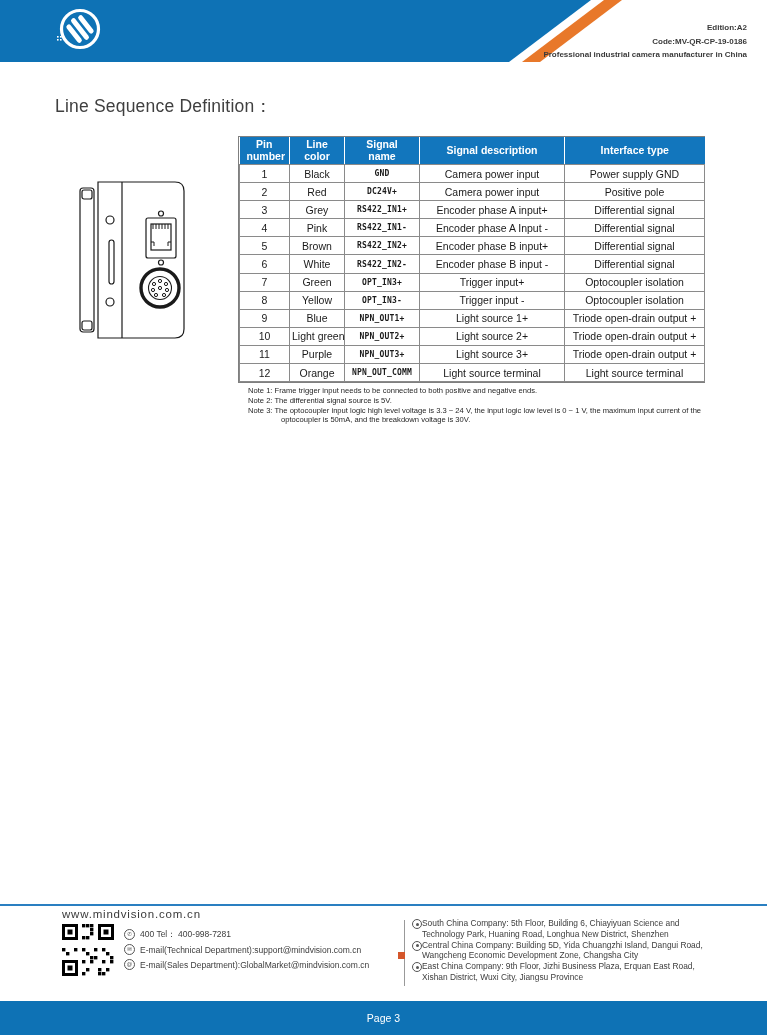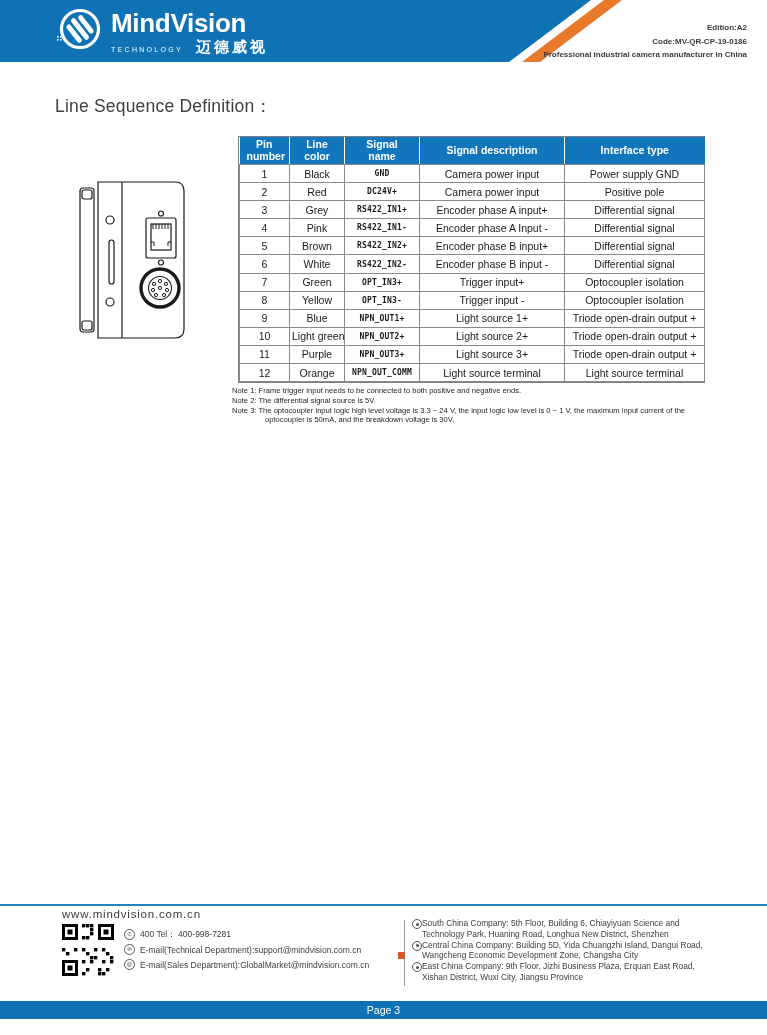--- a/index.html
+++ b/index.html
@@ -26,40 +26,40 @@
   .table-wrap{position:absolute;left:238px;top:136px;width:465px;border:1px solid #7f7f7f;}
   table{width:100%;border-collapse:collapse;table-layout:fixed;}
   th{background:#1276bd;color:#fff;font-size:10.5px;font-weight:bold;height:25px;line-height:11.5px;
      border-left:1px solid #ffffff;border-bottom:1px solid #8a8a8a;padding:1px 7px;}
   th:first-child{border-left:none;}
   td{border:1px solid #8a8a8a;font-size:10.5px;color:#1a1a1a;text-align:center;height:17.1px;padding:0 2px;
      white-space:nowrap;overflow:hidden;}
   td.mono{font-family:"DejaVu Sans Mono",monospace;font-size:8px;font-weight:bold;letter-spacing:0.2px;margin-left:8px;}
 
   
-  .notes{position:absolute;left:232px;top:386px;width:470px;font-size:7.6px;color:#1f1f1f;line-height:9.8px;}
+  .notes{position:absolute;left:248px;top:386px;width:470px;font-size:7.6px;color:#1f1f1f;line-height:9.8px;}
   .note{padding-left:33px;text-indent:-33px;}
 
   
   .website{position:absolute;left:62px;top:879px;font-size:11.5px;letter-spacing:0.8px;color:#3a3a3a;margin-top:29px;}
   .footer-rule{position:absolute;left:0;top:904px;width:767px;height:2px;background:#2a7fc1;}
   .qr{position:absolute;left:62px;top:924px;}
   .contacts{position:absolute;left:124px;top:927px;font-size:8.5px;color:#3d3d3d;}
   .contact-line{display:flex;align-items:center;gap:5px;height:15px;}
   .cicon{width:9px;height:9px;min-width:9px;border:1px solid #555;border-radius:50%;display:inline-flex;
          align-items:center;justify-content:center;font-size:5.5px;color:#555;line-height:1;}
   .vdivider{position:absolute;left:404px;top:920px;width:1px;height:66px;background:#999;}
   .odot{position:absolute;left:398px;top:952px;width:7px;height:7px;background:#d4562b;}
   .addresses{position:absolute;left:412px;top:918px;width:302px;font-size:8.4px;color:#3d3d3d;line-height:10.8px;}
   .addr{display:flex;align-items:flex-start;}
   .picon{width:8px;height:8px;min-width:8px;border:1px solid #555;border-radius:50%;position:relative;margin-top:1px;}
   .picon::after{content:"";position:absolute;left:2.5px;top:2.5px;width:3px;height:3px;border-radius:50%;background:#555;}
 
   
-  .page-bar{position:absolute;left:0;top:1001px;width:767px;height:18px;background:#0e72b5;color:#ffffff;
+  .page-bar{position:absolute;left:0;top:1001px;width:767px;height:34px;background:#0e72b5;color:#ffffff;
             display:flex;align-items:center;justify-content:center;font-size:10.5px;font-weight:500;}
 </style>
 </head>
 <body>
 
 <div class="page">
 
   <svg class="banner-svg" width="767" height="64">
     <polygon points="0,0 591,0 509,62 0,62" fill="#0e72b5"></polygon>
     <polygon points="604,0 622,0 540,62 522,62" fill="#e8782a"></polygon>
@@ -73,27 +73,20 @@
         <rect x="21.5" y="10" width="5" height="26" rx="2.5" fill="#ffffff"></rect>
         <rect x="29" y="12" width="5" height="22" rx="2.5" fill="#ffffff"></rect>
       </g>
       <g fill="#ffffff">
         <rect x="1" y="30" width="1.6" height="1.6"></rect>
           <rect x="4" y="30" width="1.6" height="1.6"></rect>
         <rect x="1" y="33" width="1.6" height="1.6"></rect>
           <rect x="4" y="33" width="1.6" height="1.6"></rect>
       </g>
     </svg>
-    <div class="brand-block">
-      <div class="brand-row">MindVision</div>
-      <div class="brand-sub-row">
-        <span class="brand-sub">TECHNOLOGY</span>
-        <span class="brand-cn">迈德威视</span>
-      </div>
-    </div>
   </div>
 
   <div class="header-meta">
     <div>Edition:A2</div>
     <div>Code:MV-QR-CP-19-0186</div>
     <div>Professional industrial camera manufacturer in China</div>
   </div>
 
   <div class="page-title">Line Sequence Definition：</div>
 

